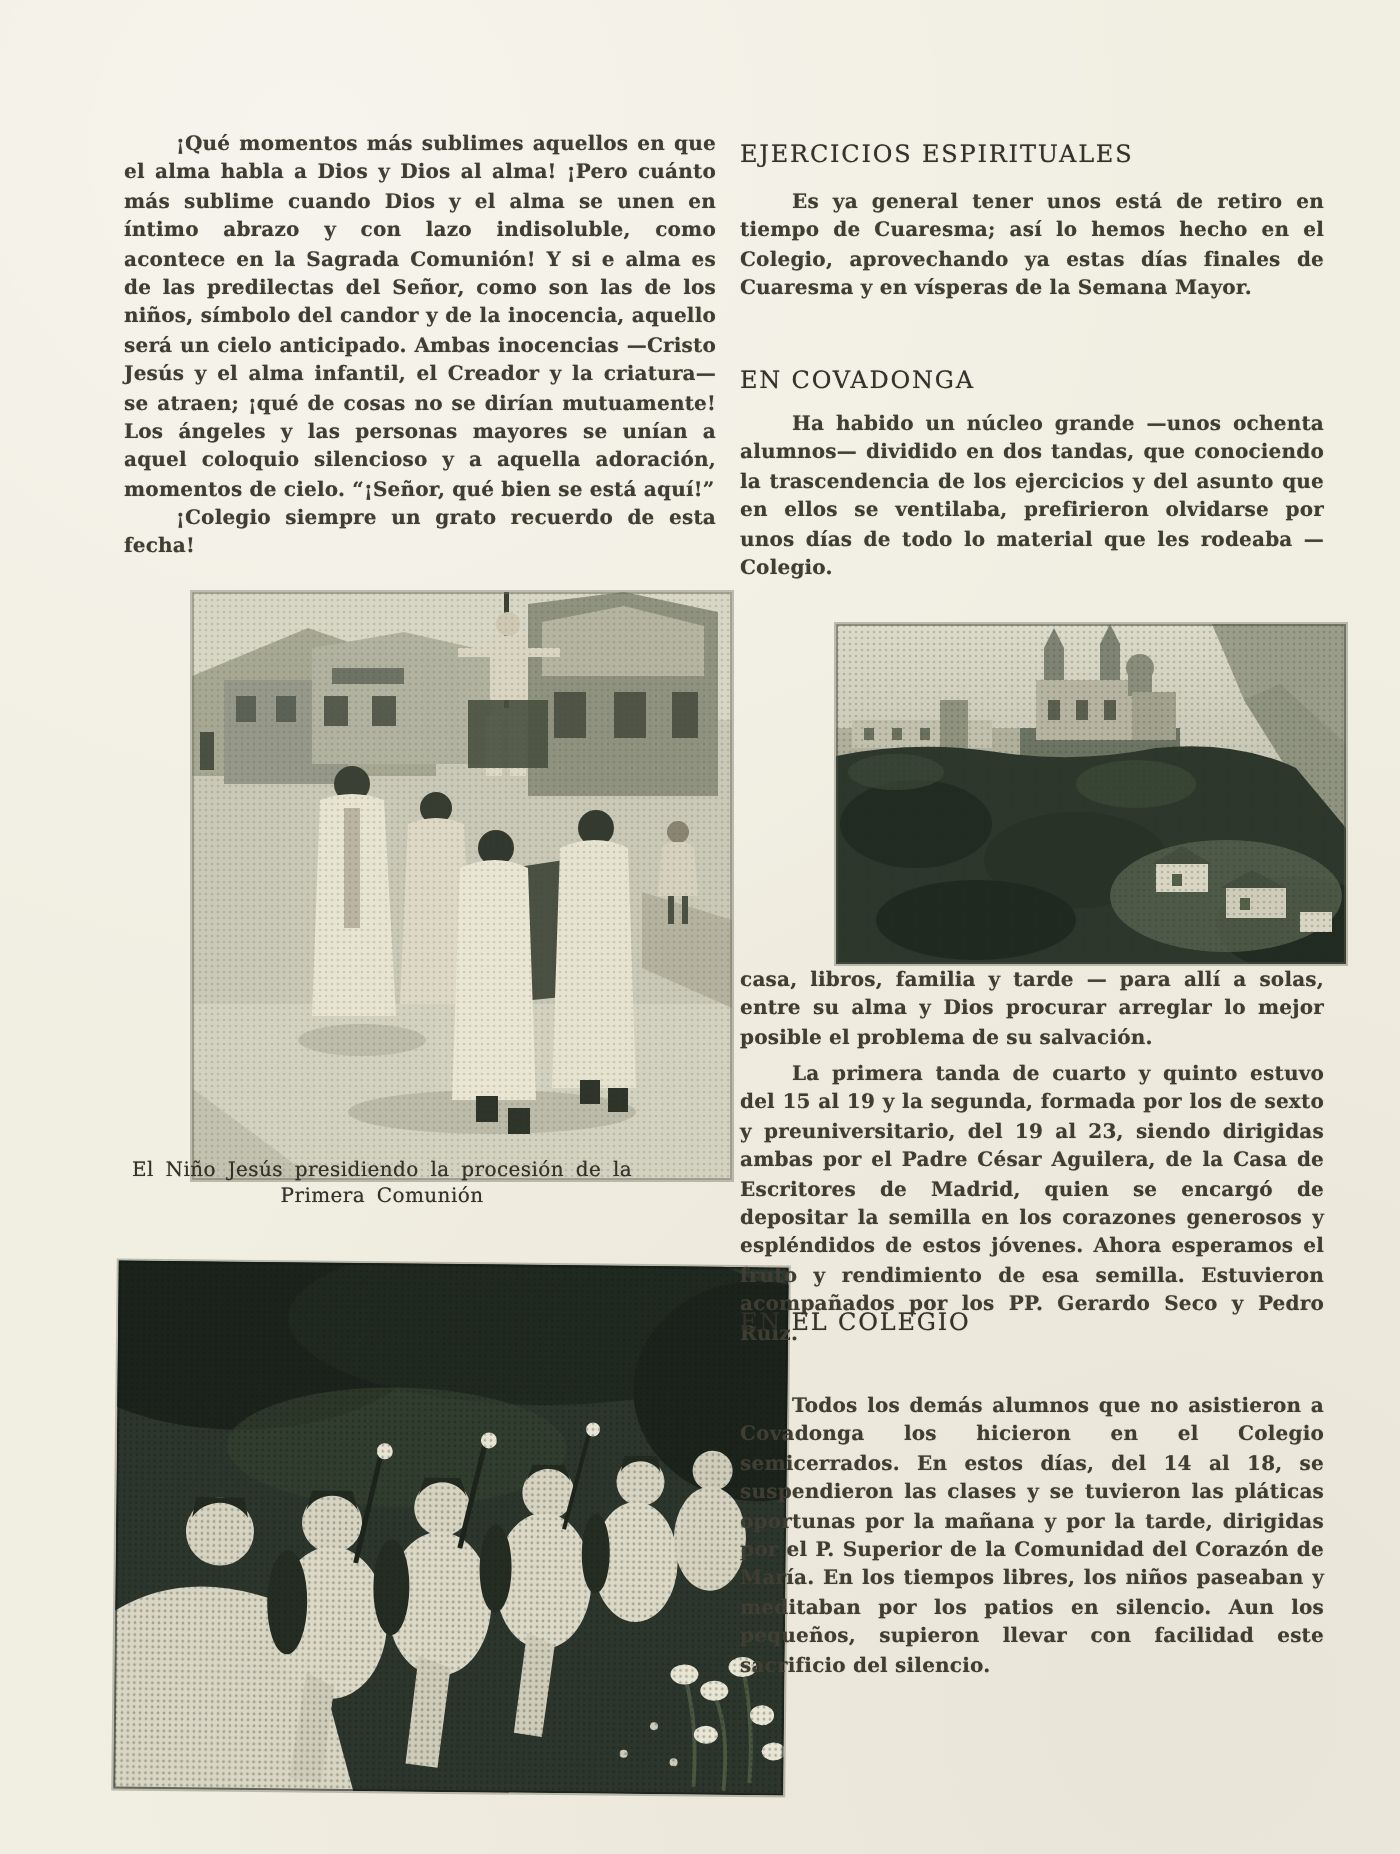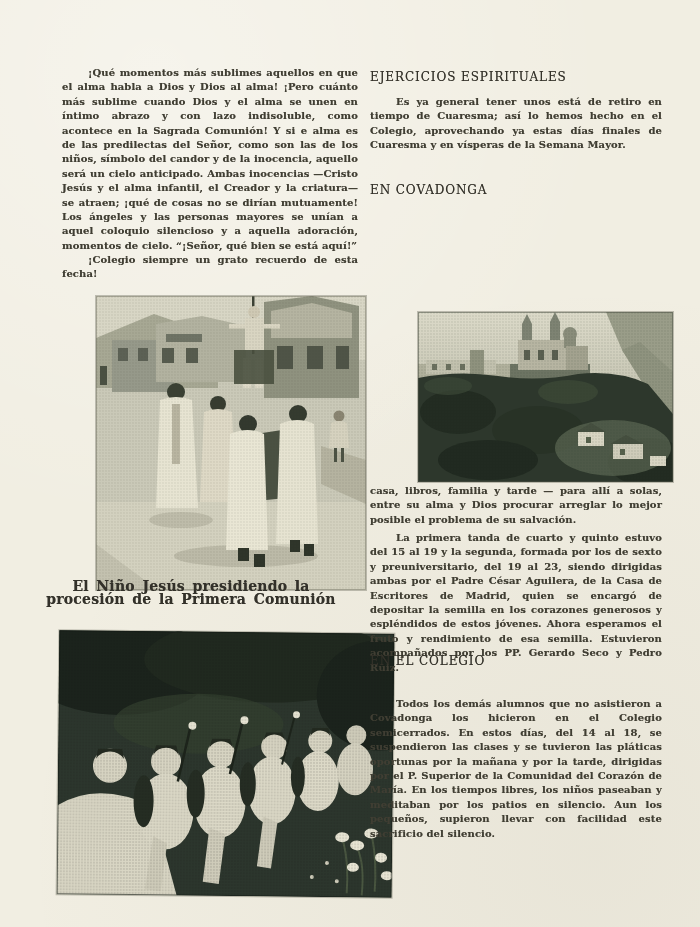--- a/index.html
+++ b/index.html
@@ -38,22 +38,22 @@
   }
   .photo{
     position:absolute;
     overflow:hidden;
     box-shadow:0 0 0 1px rgba(90,90,75,0.35);
     background:#c9c8b7;
   }
   .photo svg{display:block;width:100%;height:100%;}
   .caption{
     position:absolute;
-    font-size:14px;
-    font-weight:700;
+    font-size:10px;
+    font-weight:400;
     line-height:12.5px;
     text-align:center;
     color:#33312a;
     word-spacing:2.5px;
     letter-spacing:0.2px;
     margin:0;
     text-shadow:0 0 0.4px rgba(51,49,42,0.6);
   }
 </style>
 </head>
@@ -190,20 +190,21 @@
     </svg>
   </figure>
 
 
   <h2 class="heading" style="left:370px;top:70px;">EJERCICIOS ESPIRITUALES</h2>
 
   <p class="body-text indent" style="left:370px;top:95px;width:292px;">Es ya general tener unos está de retiro en tiempo de Cuaresma; así lo hemos hecho en el Colegio, aprovechando ya estas días finales de Cuaresma y en vísperas de la Semana Mayor.</p>
 
   <h2 class="heading" style="left:370px;top:183px;text-align:right;">EN COVADONGA</h2>
 
+  <p class="body-text indent" style="left:370px;top:206px;width:292px;">Ha habido un núcleo grande —unos ochenta alumnos— dividido en dos tandas, que conociendo la trascendencia de los ejercicios y del asunto que en ellos se ventilaba, prefirieron olvidarse por unos días de todo lo material que les rodeaba —Colegio.</p>
 
   <figure class="photo" style="left:378px;top:296px;width:255px;height:170px;">
     <svg viewBox="0 0 255 170" preserveAspectRatio="none">
       <defs>
         <linearGradient id="sky3" x1="0" y1="0" x2="0" y2="1">
           <stop offset="0" stop-color="#dcdac9"></stop>
           <stop offset="1" stop-color="#c6c5b3"></stop>
         </linearGradient>
         <pattern id="ht3" width="3" height="3" patternUnits="userSpaceOnUse">
           <circle cx="1" cy="1" r="0.65" fill="#232b22" opacity="0.2"></circle>

